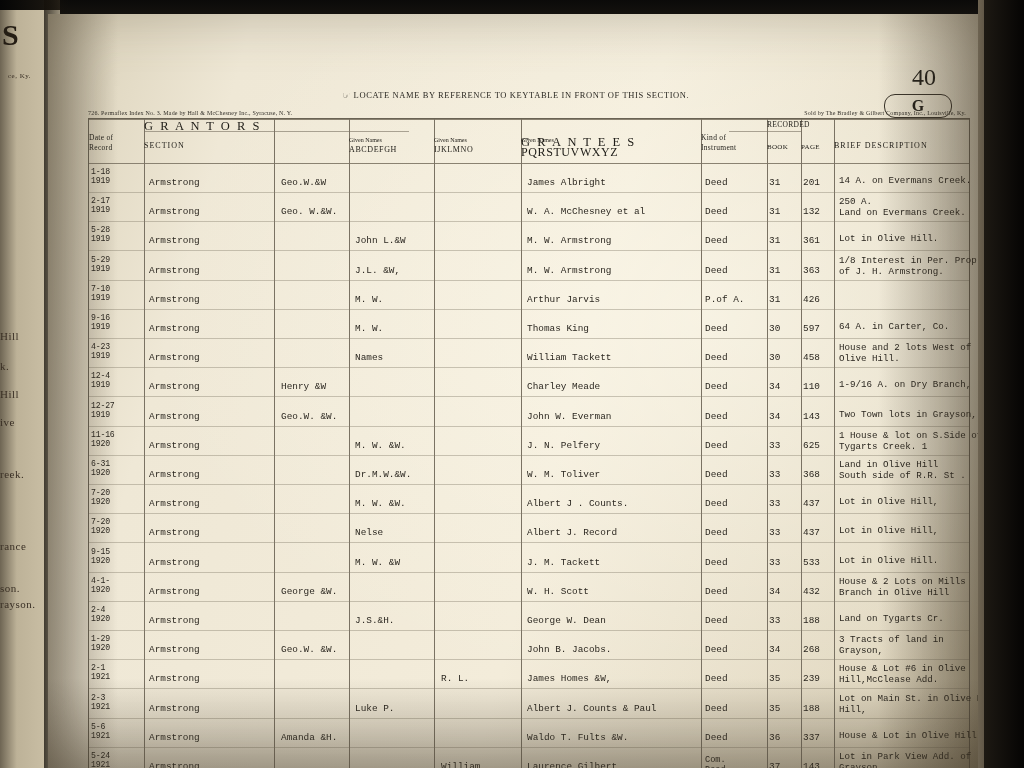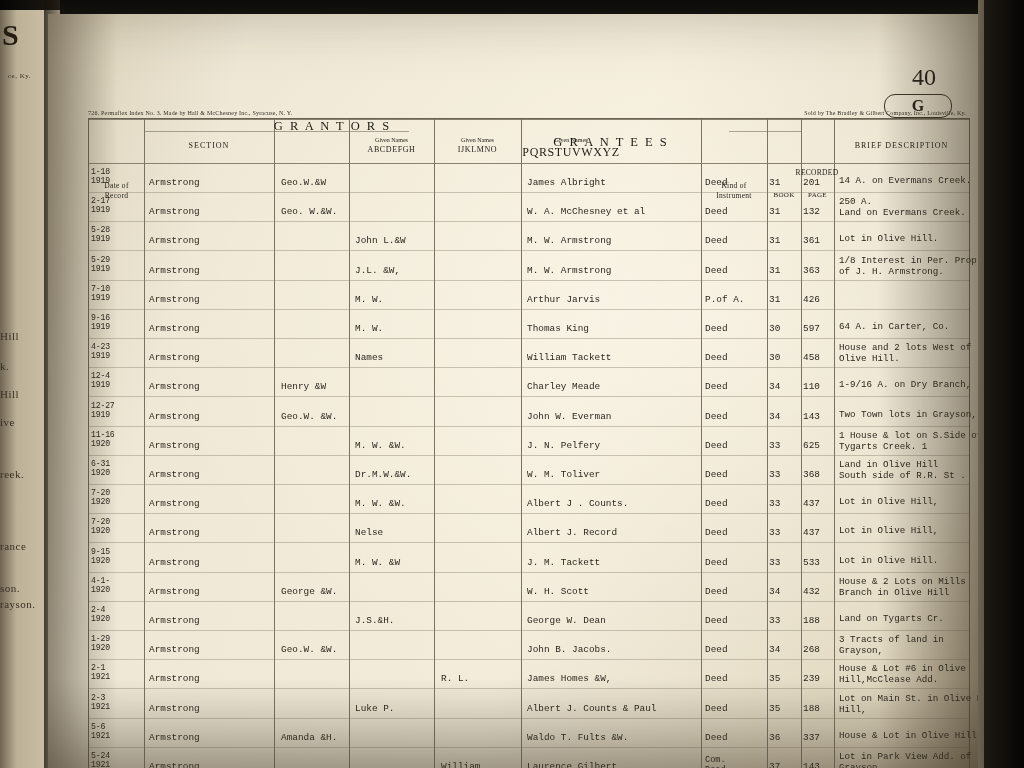--- a/index.html
+++ b/index.html
@@ -169,25 +169,24 @@
   .hline {
     position: absolute;
     left: 0; right: 0;
     height: 1px;
     background: #8a8271;
   }
 
   .hdr {
     position: absolute;
     color: #1e1c17;
-    text-align: center;
     font-family: "Liberation Serif", serif;
   }
   .hdr-big { font-size: 12.5px; letter-spacing: 2px; font-weight: normal; }
-  .hdr-sm { font-size: 7.5px; letter-spacing: .3px; margin-top: 48px; }
+  .hdr-sm { font-size: 7.5px; letter-spacing: .3px; }
   .hdr-xs { font-size: 8px; letter-spacing: 1px; }
 
   
   .row { position: absolute; left: 0; width: 880px; height: 28px; }
   .cell {
     position: absolute;
     font-family: "Liberation Mono", monospace;
     font-size: 9.4px;
     color: #2b2720;
     white-space: nowrap;
@@ -244,20 +243,21 @@
     <div class="lp-line" style="left:0px; top:458px;">reek.</div>
     <div class="lp-line" style="left:0px; top:530px;">rance</div>
     <div class="lp-line" style="left:0px; top:572px;">son.</div>
     <div class="lp-line" style="left:0px; top:588px;">rayson.</div>
   </div>
 
   <div class="spine-shadow"></div>
 
   <div class="book-page">
 
+    <div class="page-subtitle">☞ LOCATE NAME BY REFERENCE TO KEYTABLE IN FRONT OF THIS SECTION.</div>
     <div class="page-number">40</div>
     <div class="page-letter-box">G</div>
 
     <div class="micro-left">726.  Permaflex Index No. 3.  Made by Hall &amp; McChesney Inc., Syracuse, N. Y.</div>
     <div class="micro-right">Sold by The Bradley &amp; Gilbert Company, Inc., Louisville, Ky.</div>
 
     <div class="ledger">
 
       <div class="hline" style="top:0px;"></div>
       <div class="hline" style="top:12px; left:55px; right:560px; background:rgba(120,112,96,0.6);"></div>

